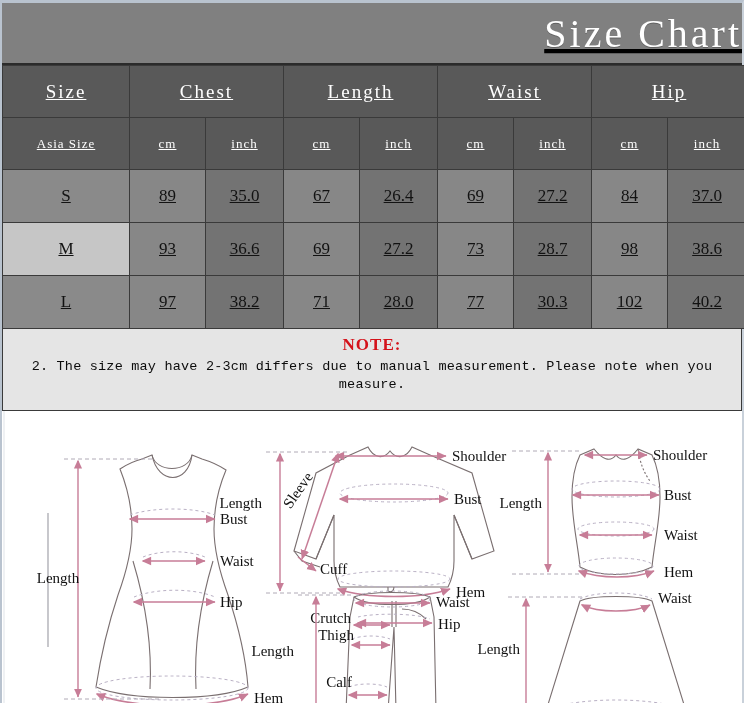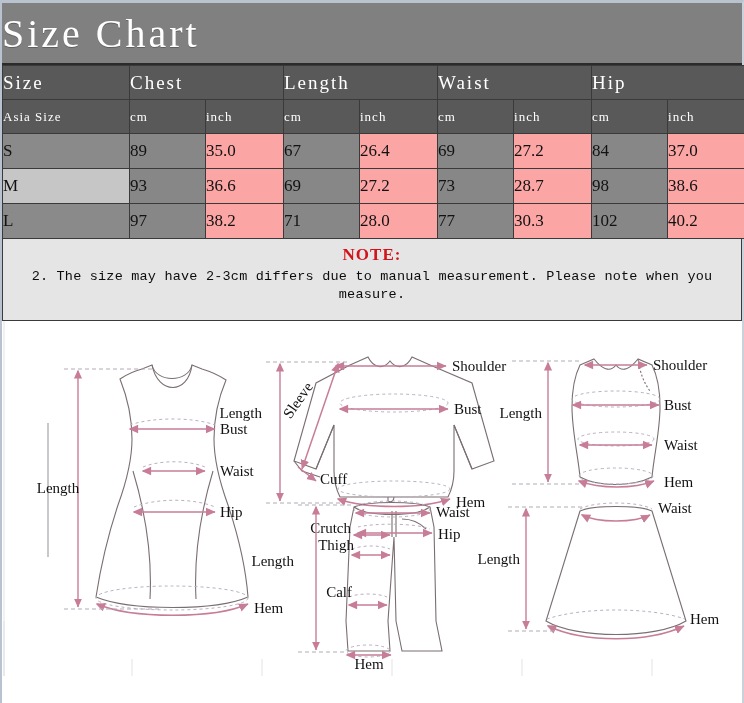--- a/index.html
+++ b/index.html
@@ -14,52 +14,54 @@
     box-sizing:border-box;
     border-top:3px solid #b9c3cf;
     border-left:2px solid #b9c3cf;
     border-right:2px solid #c9d1da;
     background:#fff;
   }
 
   
   .title-bar{
     height:60px;background:#808080;
-    display:flex;align-items:center;justify-content:flex-start;
+    display:flex;align-items:center;justify-content:flex-end;
     border-bottom:2px solid #2b2b2b;
+    text-decoration:underline;
   }
   .title-bar .title{
     color:#ffffff;font-size:40px;letter-spacing:3px;
     font-family:"Liberation Serif", serif;
     text-shadow:0 1px 0 rgba(0,0,0,.25);
   }
 
   
   table.size-table{
     border-collapse:collapse;width:744px;table-layout:fixed;
   }
   table.size-table td,table.size-table th{
     border:1px solid #3a3a3a;
-    text-align:left;vertical-align:middle;
-    font-family:"Liberation Serif", serif;
-    padding:0;
+    text-align:center;vertical-align:middle;
+    font-family:"Liberation Serif", serif;
+    padding:9px;
+    text-decoration:underline;
   }
   .hdr-main td{
     background:#595959;color:#fff;height:33px;font-size:19px;letter-spacing:2px;
   }
   .hdr-sub td{
     background:#595959;color:#fff;height:33px;font-size:13px;letter-spacing:1px;
     font-family:"Liberation Mono", monospace;
   }
   .hdr-sub td.asia{font-size:13px;letter-spacing:1px;margin-left:9px;}
   .data-row td{height:34px;font-size:17px;color:#121212;}
   .c-size-dark{background:#8a8a8a;color:#1a1a1a;font-size:21px;}
   .c-size-light{background:#c6c6c6;color:#1a1a1a;font-size:21px;}
   .c-cm{background:#878787;font-family:"Liberation Mono", monospace;font-size:15px;}
-  .c-in{background:#fca5a5;font-family:"Liberation Mono", monospace;font-size:15px;margin-left:18px;}
+  .c-in{background:#737373;font-family:"Liberation Mono", monospace;font-size:15px;margin-left:18px;}
 
   
   .note-box{
     border:1px solid #3a3a3a;border-top:none;
     background:#e5e5e5;padding:4px 6px 16px 6px;
   }
   .note-title{
     text-align:center;color:#d4121a;font-size:17px;font-weight:bold;
     letter-spacing:1px;margin:2px 0 3px 0;
     font-family:"Liberation Serif", serif;

